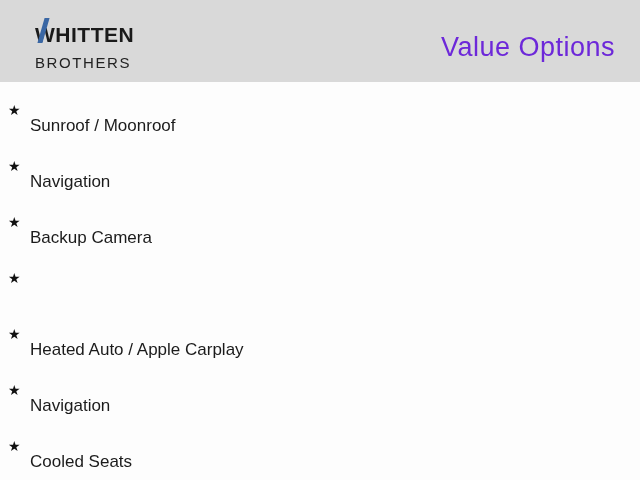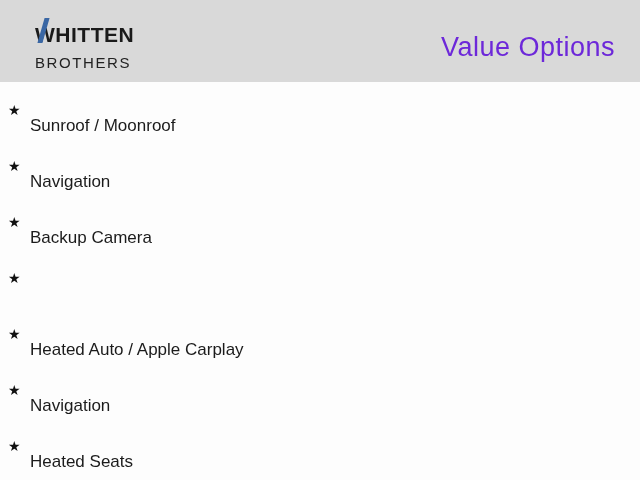--- a/index.html
+++ b/index.html
@@ -115,15 +115,15 @@
   <li class="option-item">
     <span class="star-icon">★</span>
     <span class="option-label">Heated Auto / Apple Carplay</span>
   </li>
   <li class="option-item">
     <span class="star-icon">★</span>
     <span class="option-label">Navigation</span>
   </li>
   <li class="option-item">
     <span class="star-icon">★</span>
-    <span class="option-label">Heated Seats</span>
+    <span class="option-label">Cooled Seats</span>
   </li>
 </ul>
 
 </body></html>

